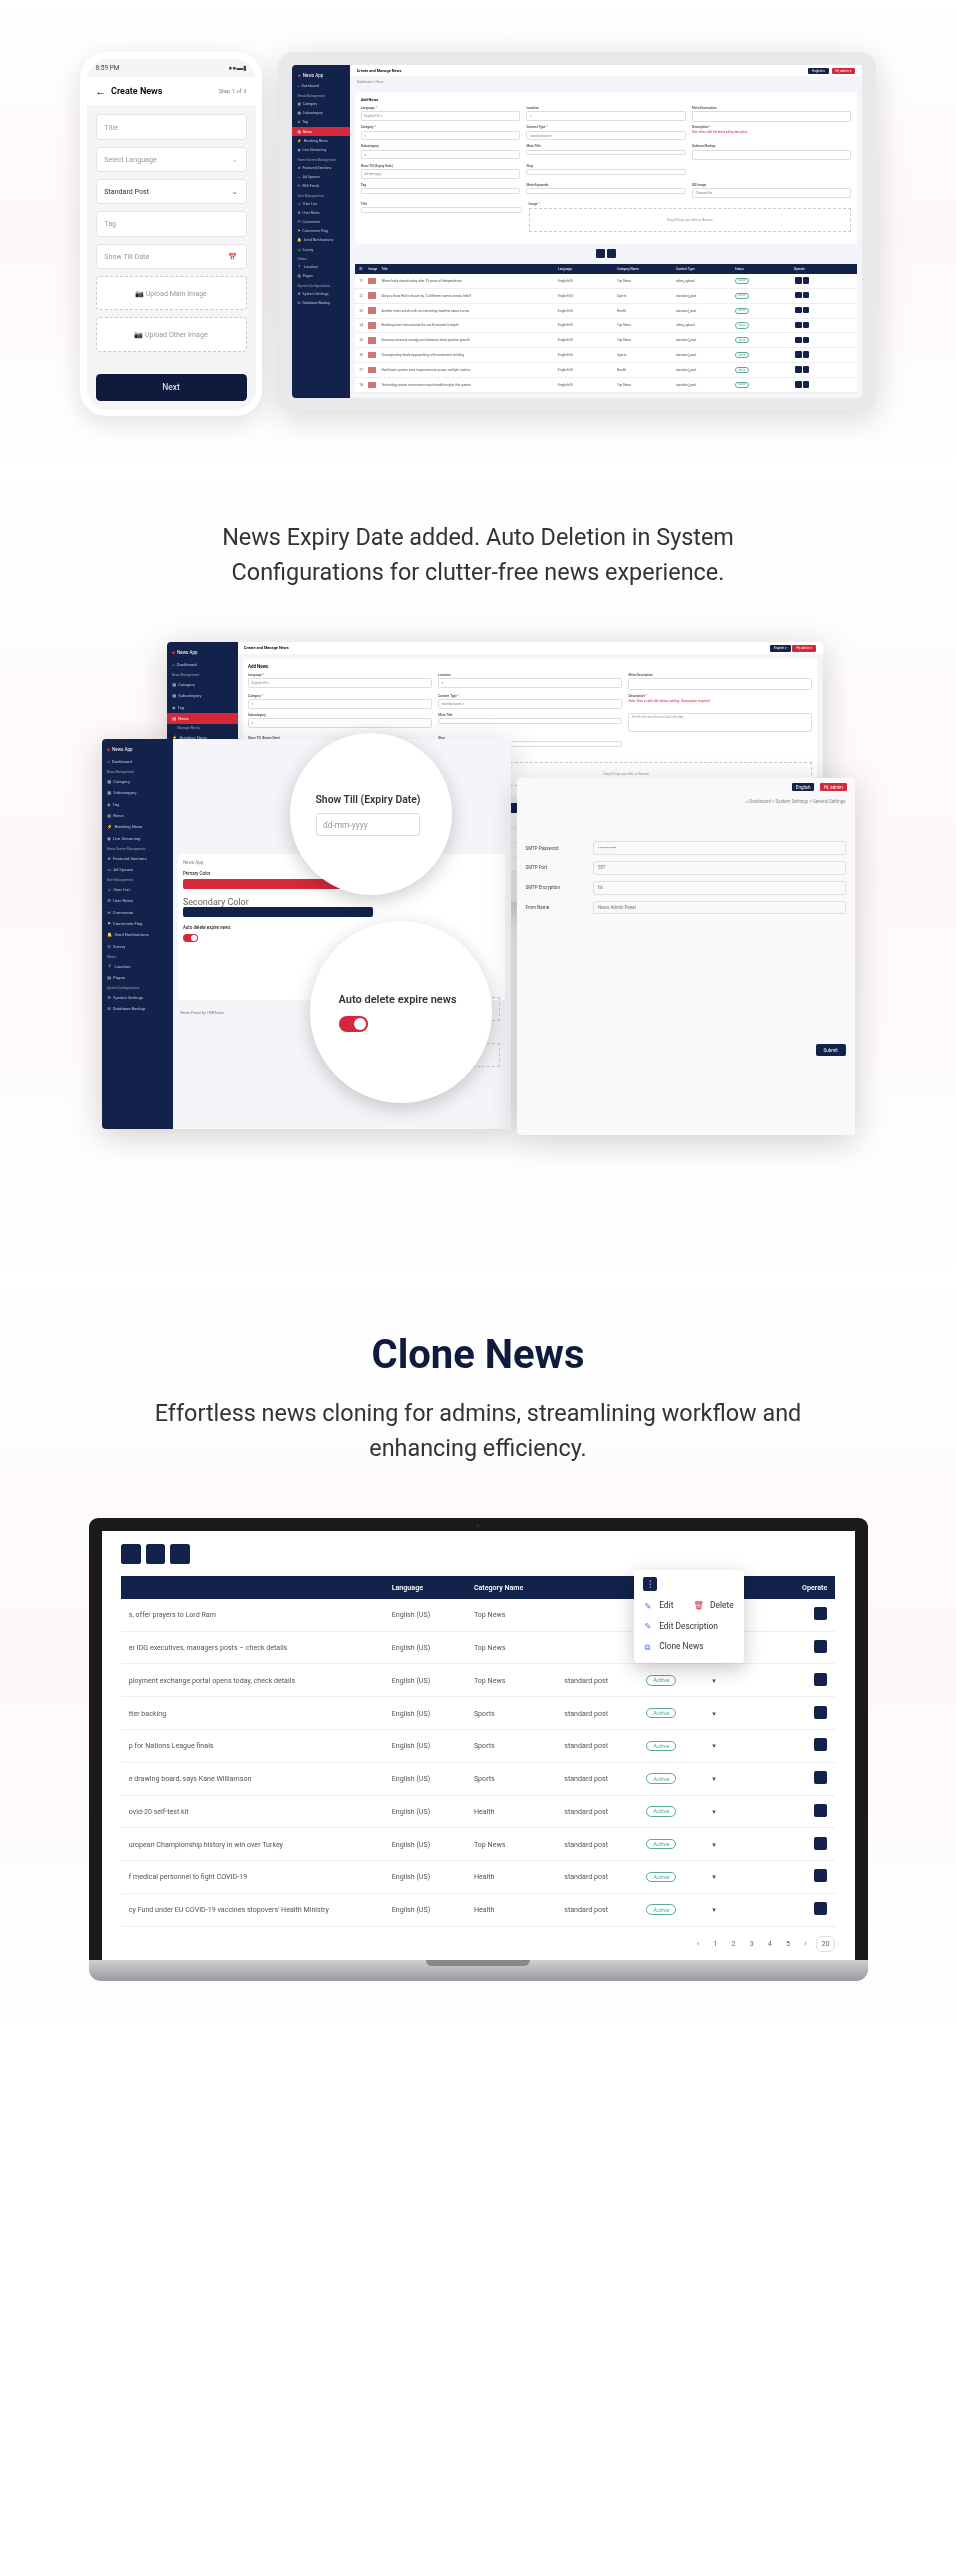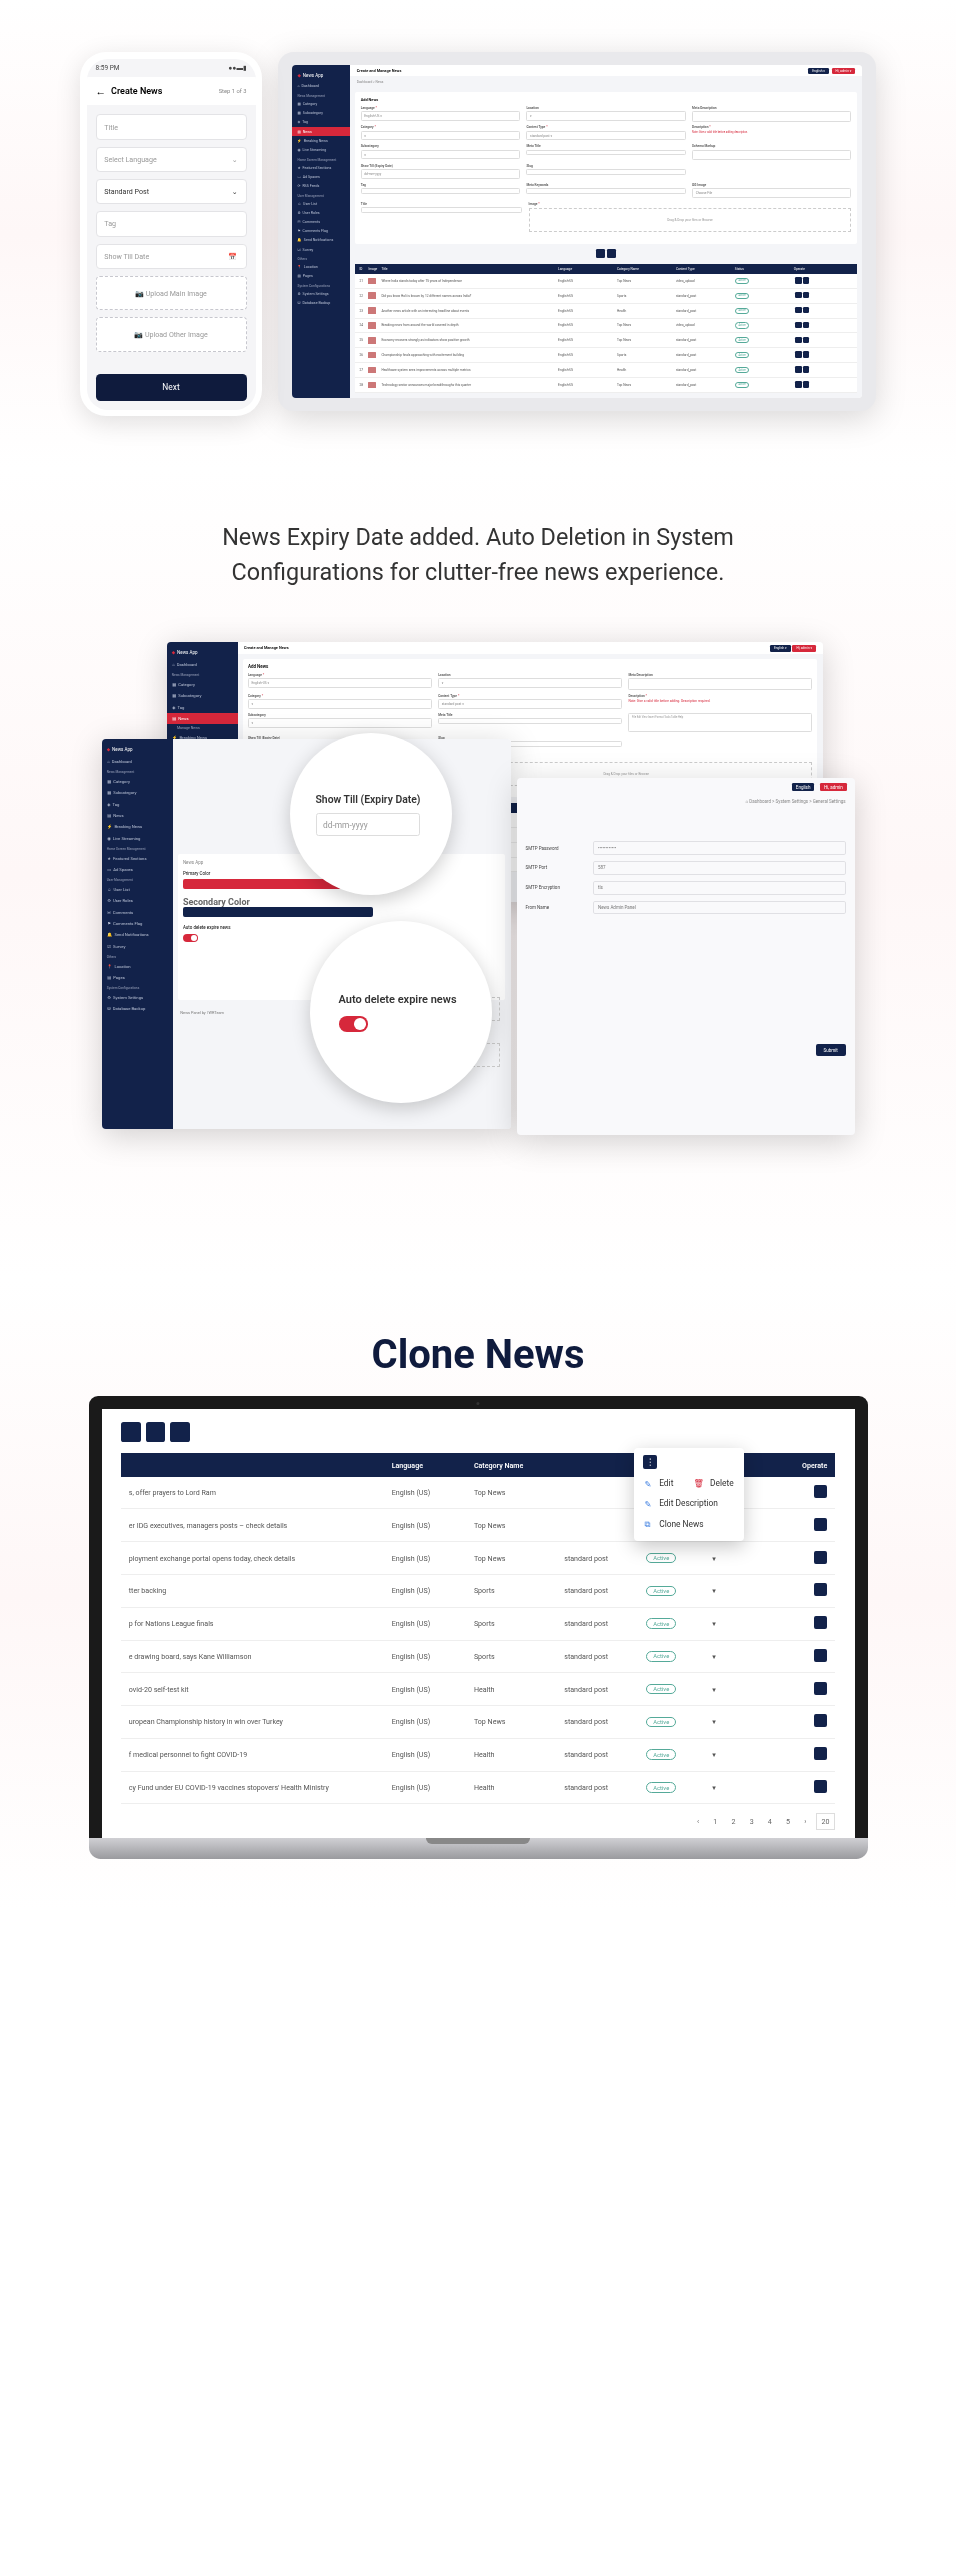--- a/index.html
+++ b/index.html
@@ -576,21 +576,21 @@
         <div class="t-side-head">System Configurations</div>
         <div class="t-side-item">⚙ <span>System Settings</span></div>
         <div class="t-side-item">⛁ <span>Database Backup</span></div>
       </div>
       <div class="t-main" style="background:#f4f5f8">
         <div style="height:110px"></div>
         <div class="t-card" style="font-size:4.5px">
           <div style="font-size:4.5px;color:#888;margin-bottom:6.5px">News App</div>
           <div style="font-size:4.5px;margin-bottom:2.6px">Primary Color</div>
           <div class="color-bar" style="background:#d6283b;margin-bottom:7.8px;width:60%"></div>
-          <div style="font-size:9px;font-weight:700;color:#666;margin-bottom:0">Secondary Color</div>
+          <div style="font-size:9px;font-weight:400;color:#666;margin-bottom:0">Secondary Color</div>
           <div class="color-bar" style="background:#12224a;margin-bottom:7.8px;width:60%"></div>
           <div style="font-size:4.5px;margin-bottom:3.9px">Auto delete expire news</div>
           <div style="width:15.6px;height:8.4px;background:#d6283b;border-radius:4.5px;position:relative">
               <div style="position:absolute;width:5.8px;height:5.8px;background:#fff;border-radius:50%;top:1.3px;right:1.3px"></div>
             </div>
           <div style="margin-top:52px"></div>
           <div class="t-drop" style="width:50%;float:right">Drag &amp; Drop your files or Browse</div>
           <div class="t-drop" style="width:50%;float:right;clear:right;margin-top:19.5px">Drag &amp; Drop your files or Browse</div>
         </div>
         <div style="padding:5.2px 7.8px;font-size:3.9px;color:#777">News Panel by | WRTeam</div>
@@ -632,20 +632,21 @@
     </div>
     <div class="bubble bubble-2">
       <div class="bub-label2">Auto delete expire news</div>
       <div class="toggle"></div>
     </div>
   </div>
 </div>
 
 <div class="section">
   <h1 class="section-title">Clone News</h1>
+  <p class="section-sub">Effortless news cloning for admins, streamlining workflow and enhancing efficiency.</p>
   <div class="laptop-wrap">
     <div class="laptop">
       <div class="laptop-cam"></div>
       <div class="laptop-screen">
         <div class="lp-tools">
           <div class="lp-tool"></div>
           <div class="lp-tool"></div>
           <div class="lp-tool"></div>
         </div>
         <div class="lp-table">
@@ -768,21 +769,21 @@
               </div>
             </div>
           <div class="lp-footer">
             <span>‹</span>
             <span>1</span>
             <span>2</span>
             <span>3</span>
             <span>4</span>
             <span>5</span>
             <span>›</span>
-            <span style="border:0.6px solid #ddd;border-radius:0">20</span>
+            <span style="border:0.6px solid #ddd;border-radius:6px">20</span>
           </div>
         </div>
       </div>
     </div>
     <div class="laptop-base"></div>
   </div>
 </div>
 
 
 </body></html>

